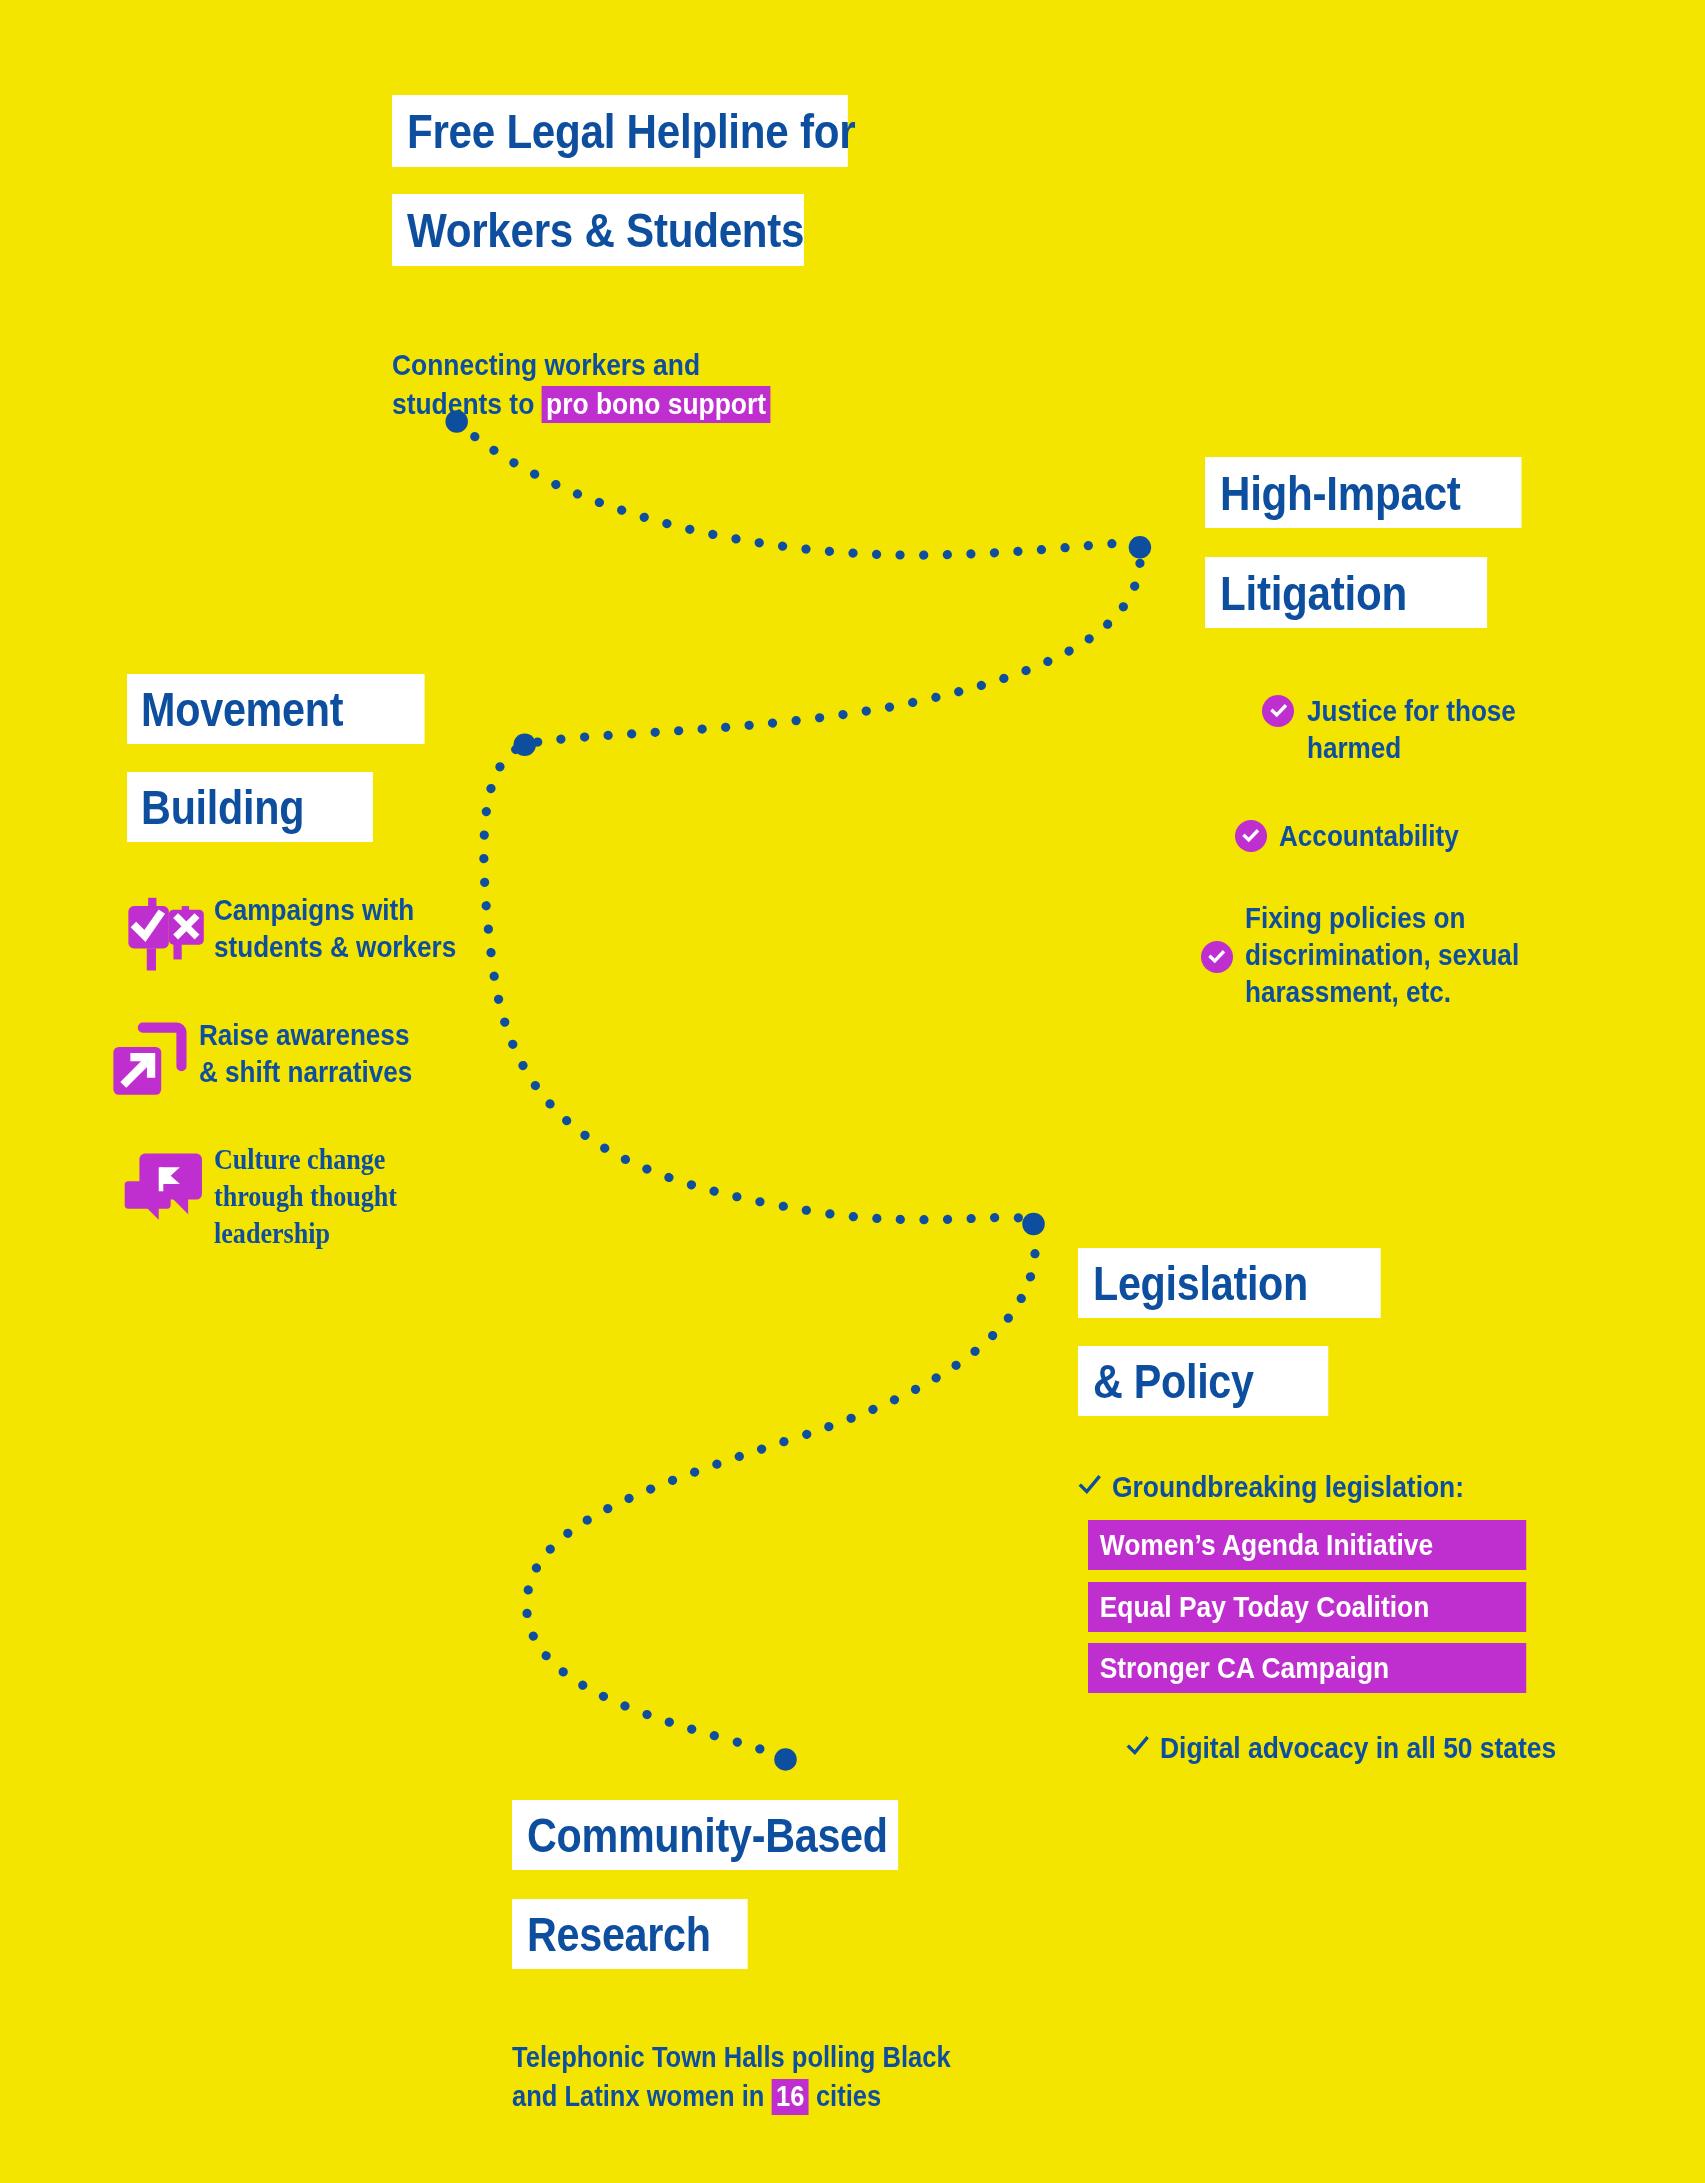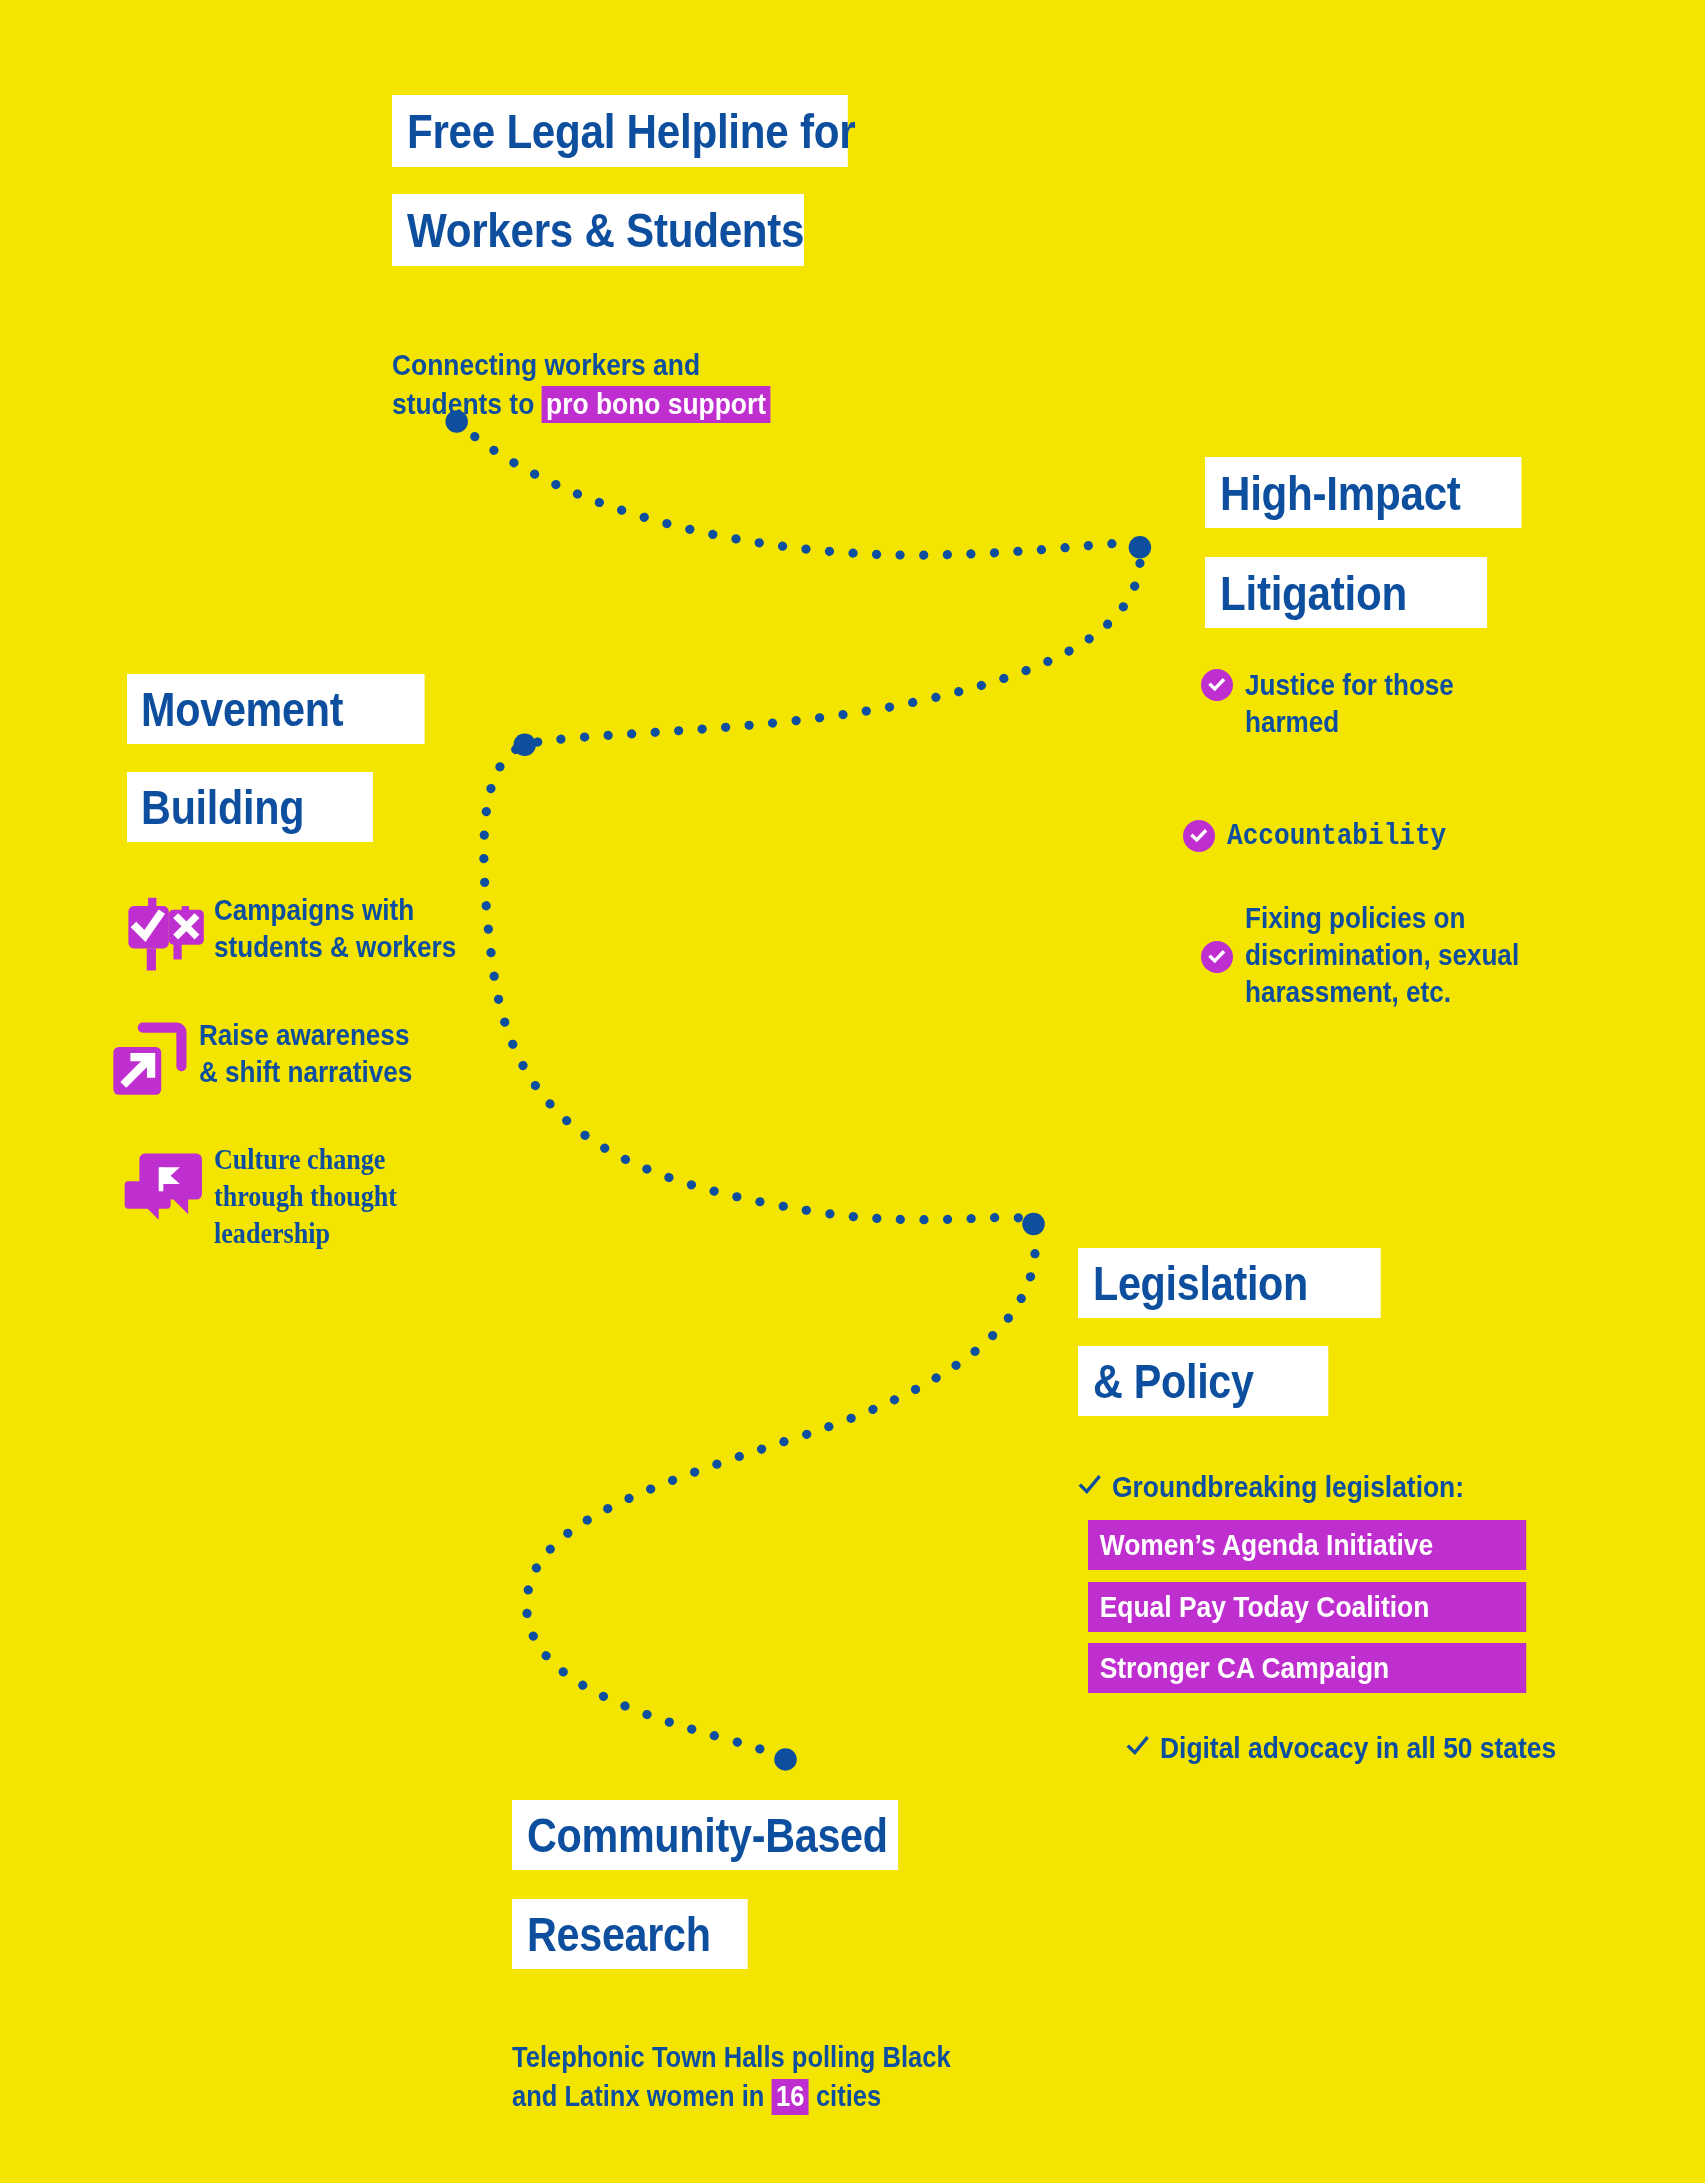--- a/index.html
+++ b/index.html
@@ -106,31 +106,31 @@
 students to </span><span class="hl">pro bono support</span>
   </div>
 
   <div class="chip" style="left:1205px;top:457px;width:333px;height:71px;padding:0 17.4px;font-size:49px;">
     <span>High-Impact</span>
   </div>
   <div class="chip" style="left:1205px;top:557px;width:293px;height:71px;padding:0 17.4px;font-size:49px;">
     <span>Litigation</span>
   </div>
 
-  <div class="bullet-row" style="left:1201px;top:667px;width:399px;">
+  <div class="bullet-row" style="left:1201px;top:693px;width:399px;justify-content:center;">
     <span class="circ-check">
       <svg viewBox="0 0 24 24">
           <path d="M4.5 12.3 L9.6 17.2 L19.6 6.8" fill="none" stroke="#ffffff" stroke-width="4.2" stroke-linecap="square" stroke-linejoin="miter"></path>
         </svg>
     </span>
     <span class="bullet-text" style="font-size:29px;">Justice for those
 harmed</span>
   </div>
 
-  <div class="bullet-row" style="left:1183px;top:818px;width:399px;font-family:Liberation Mono, monospace;">
+  <div class="bullet-row" style="left:1235px;top:818px;width:399px;">
     <span class="circ-check">
       <svg viewBox="0 0 24 24">
           <path d="M4.5 12.3 L9.6 17.2 L19.6 6.8" fill="none" stroke="#ffffff" stroke-width="4.2" stroke-linecap="square" stroke-linejoin="miter"></path>
         </svg>
     </span>
     <span class="bullet-text" style="font-size:29px;">Accountability</span>
   </div>
 
   <div class="bullet-row" style="left:1201px;top:900px;width:419px;align-items:center;">
     <span class="circ-check">

